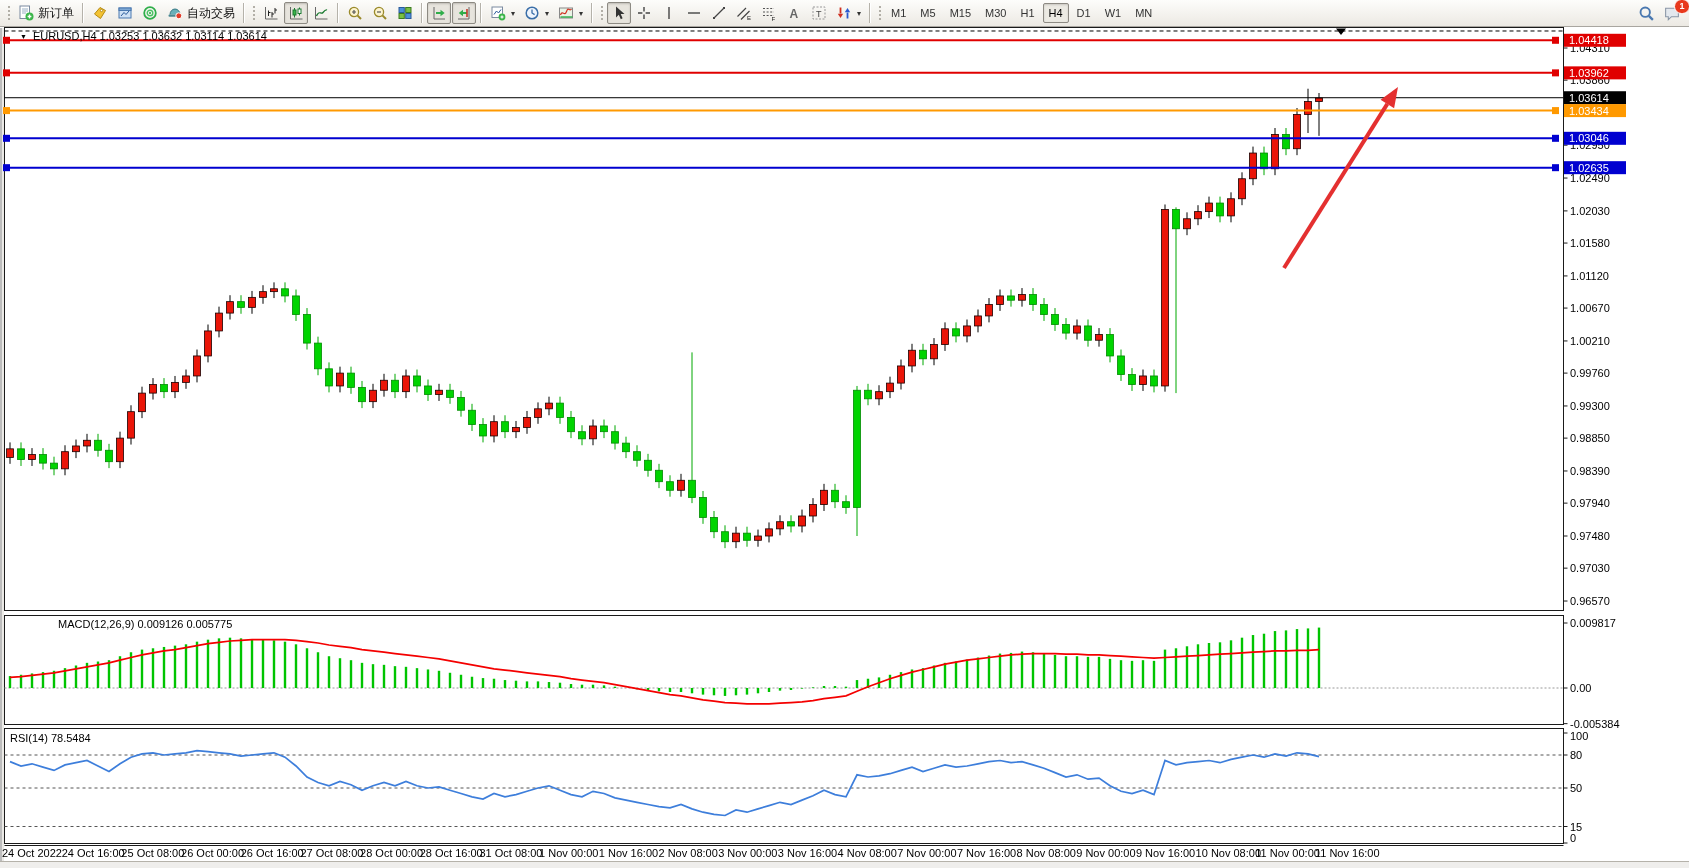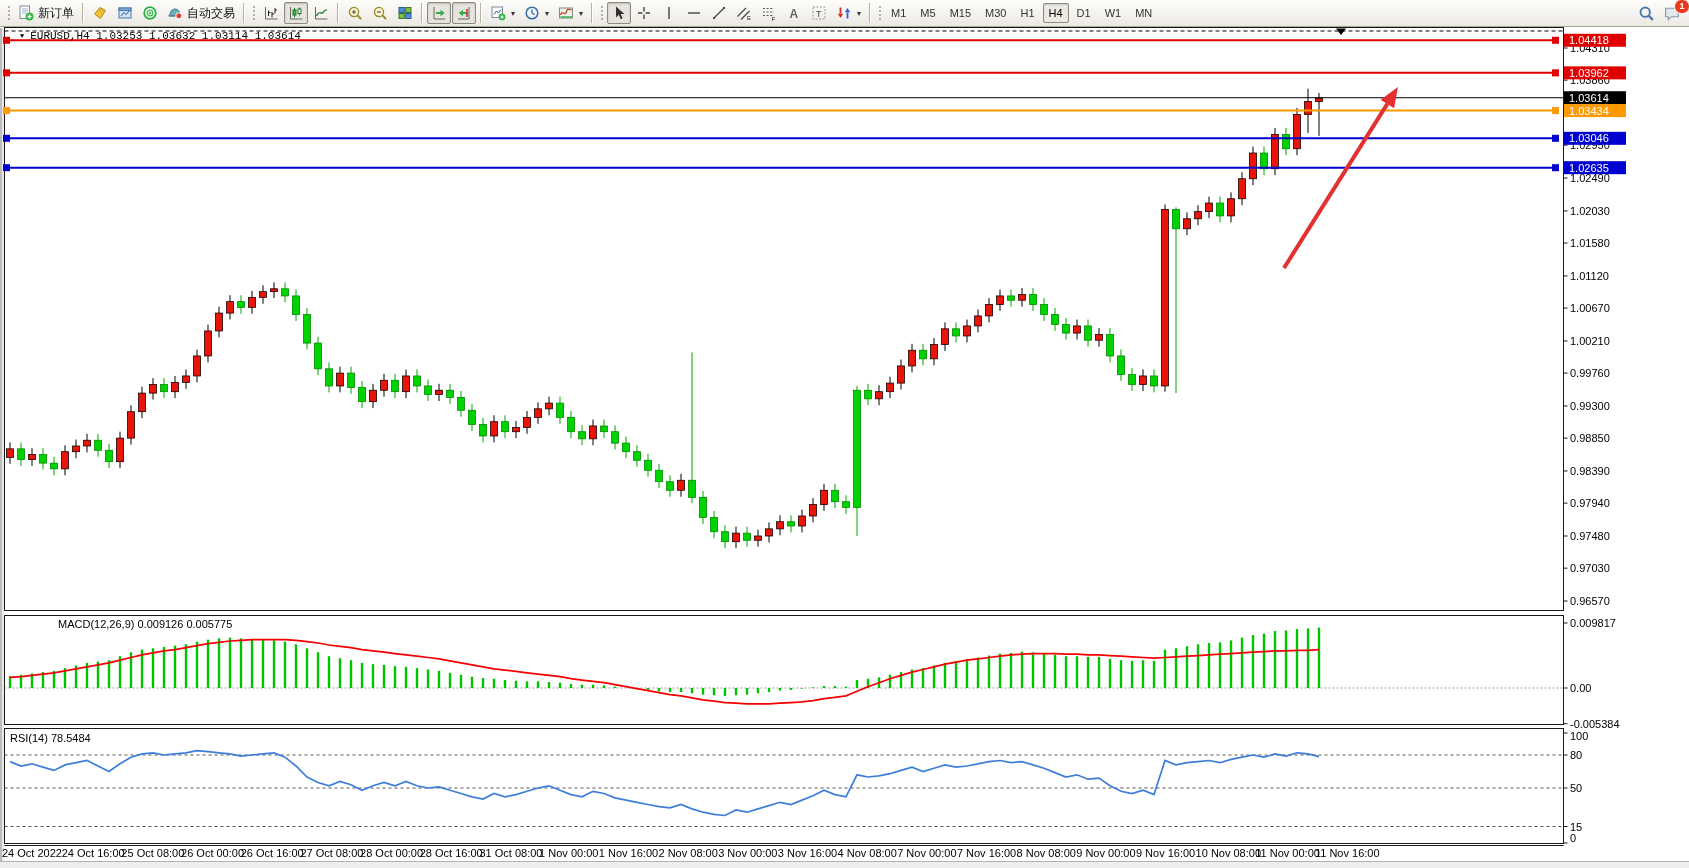--- a/index.html
+++ b/index.html
@@ -18,21 +18,21 @@
   .tbtn .lbl{font-size:12px;color:#111;white-space:nowrap;}
   .caret{font-size:8px;color:#333;margin-left:1px;}
   .tf{font-size:11px;color:#333;padding:3px 5px;border:1px solid transparent;border-radius:2px;}
   .tf.active{border:1px solid #8d8a83;background:#eceae3;box-shadow:inset 0 1px 2px rgba(0,0,0,.15);color:#000;}
   .toolbar .right{margin-left:auto;display:flex;align-items:center;}
   .chatwrap{position:relative;}
   .badge{position:absolute;top:-4px;right:-6px;background:#e8391d;color:#fff;border-radius:8px;
     font-size:9px;line-height:11px;min-width:8px;text-align:center;padding:1px 3px;border:1px solid #fff;font-weight:bold;}
   
   .ovl{position:absolute;font-size:11px;color:#000;white-space:nowrap;z-index:5;}
-  #chart-title{left:20px;top:30px;display:flex;align-items:center;gap:6px;font-family:Liberation Mono, monospace;}
+  #chart-title{left:20px;top:30px;display:flex;align-items:center;gap:6px;}
   #chart-title .menu-arrow{font-size:7px;color:#000;}
   #macd-label{left:10px;top:618px;margin-left:48px;}
   #rsi-label{left:10px;top:732px;}
   #chart-svg{position:absolute;left:0;top:0;z-index:1;}
   .statusbar{position:absolute;left:0;top:861px;width:1689px;height:7px;background:#efeeec;border-top:1px solid #b5b2aa;box-sizing:border-box;}
   svg text{font-family:"Liberation Sans",sans-serif;}
 </style>
 </head>
 <body>
 

